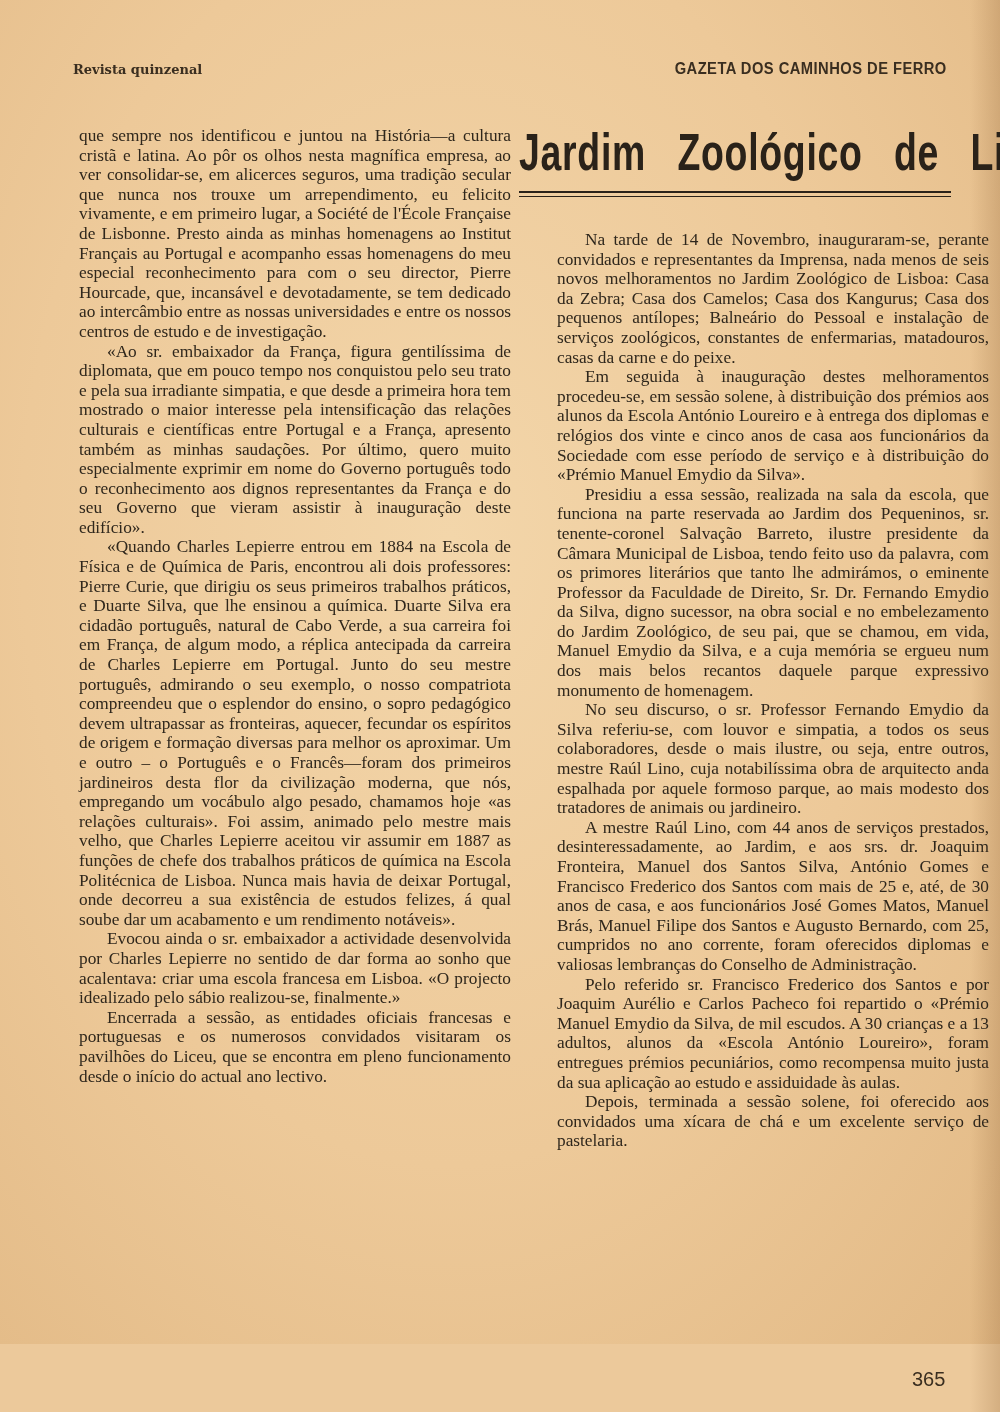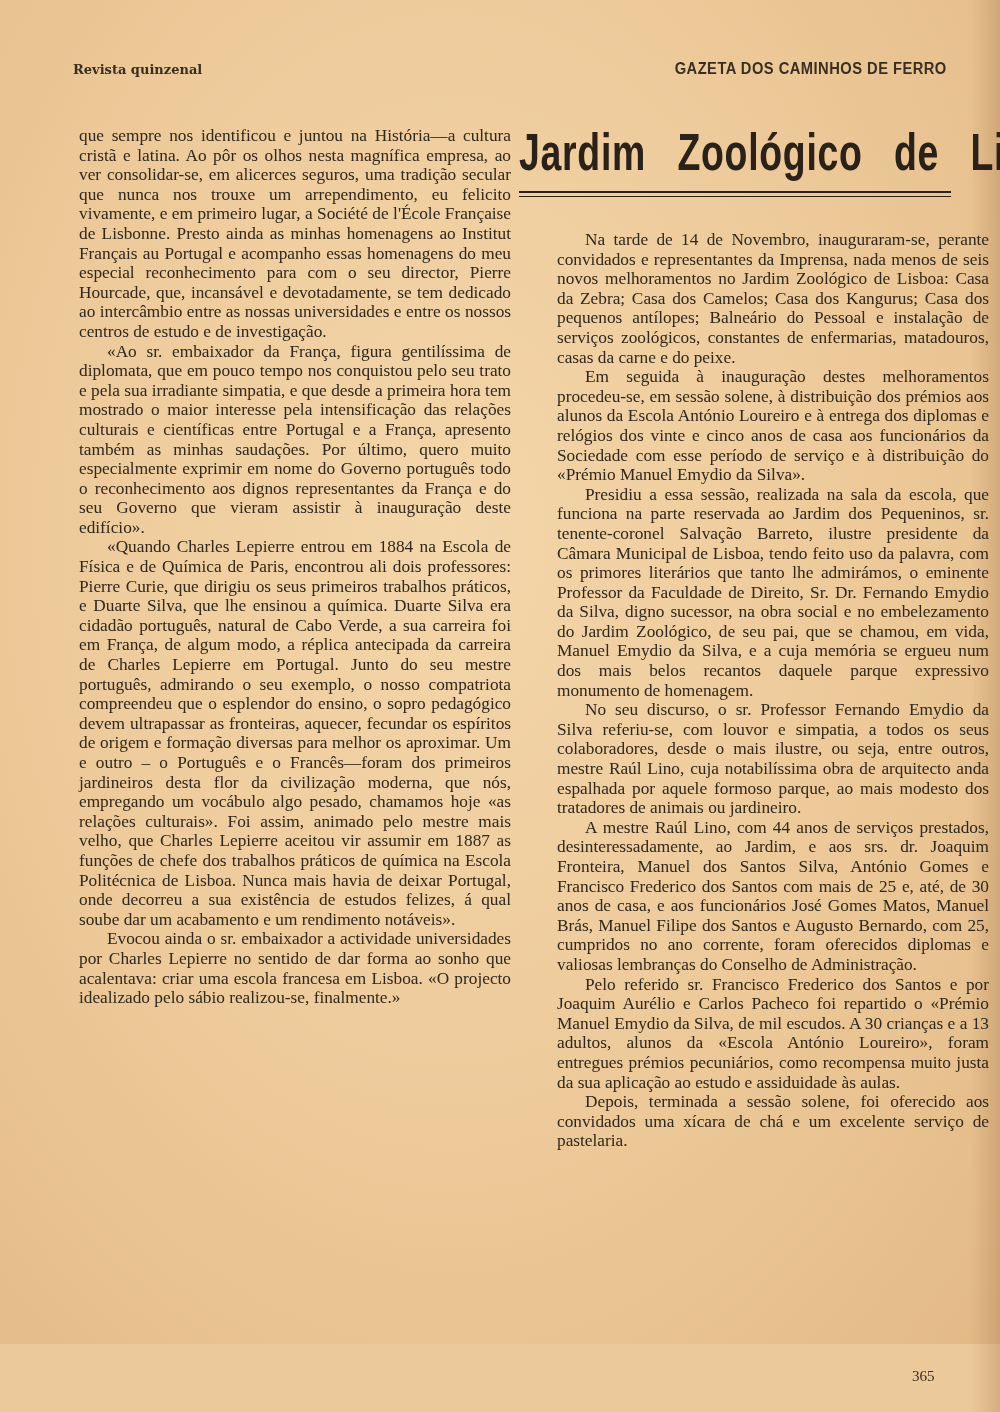--- a/index.html
+++ b/index.html
@@ -43,37 +43,38 @@
     font-size: 52px; line-height: 68px; color: #2a2219;
     white-space: nowrap; transform: scaleX(0.72); transform-origin: left;
     letter-spacing: 1px; word-spacing: 28px;
   }
   .title-rule {
     position: absolute; left: 519px; top: 191px; width: 432px; height: 3px;
     border-top: 2px solid #2a2219; border-bottom: 1px solid #2a2219;
   }
   .page-number {
     position: absolute; left: 912px; top: 1368px;
-    font-family: Liberation Serif, serif; font-size: 15px; color: #3a2e20;
+    font-family: Liberation Sans, sans-serif; font-size: 20px; color: #3a2e20;
   }
 </style>
 </head>
 <body>
 
 <div class="page">
   <div class="edge-right"></div>
 
   <div class="header-left">Revista quinzenal</div>
   <div class="header-right">GAZETA DOS CAMINHOS DE FERRO</div>
 
   <div class="col col-left">
     <p>que sempre nos identificou e juntou na História—a cultura cristã e latina. Ao pôr os olhos nesta magnífica empresa, ao ver consolidar-se, em alicerces seguros, uma tradição secular que nunca nos trouxe um arrependimento, eu felicito vivamente, e em primeiro lugar, a Société de l'École Française de Lisbonne. Presto ainda as minhas homenagens ao Institut Français au Portugal e acompanho essas homenagens do meu especial reconhecimento para com o seu director, Pierre Hourcade, que, incansável e devotadamente, se tem dedicado ao intercâmbio entre as nossas universidades e entre os nossos centros de estudo e de investigação.</p>
     <p class="ind">«Ao sr. embaixador da França, figura gentilíssima de diplomata, que em pouco tempo nos conquistou pelo seu trato e pela sua irradiante simpatia, e que desde a primeira hora tem mostrado o maior interesse pela intensificação das relações culturais e científicas entre Portugal e a França, apresento também as minhas saudações. Por último, quero muito especialmente exprimir em nome do Governo português todo o reconhecimento aos dignos representantes da França e do seu Governo que vieram assistir à inauguração deste edifício».</p>
     <p class="ind">«Quando Charles Lepierre entrou em 1884 na Escola de Física e de Química de Paris, encontrou ali dois professores: Pierre Curie, que dirigiu os seus primeiros trabalhos práticos, e Duarte Silva, que lhe ensinou a química. Duarte Silva era cidadão português, natural de Cabo Verde, a sua carreira foi em França, de algum modo, a réplica antecipada da carreira de Charles Lepierre em Portugal. Junto do seu mestre português, admirando o seu exemplo, o nosso compatriota compreendeu que o esplendor do ensino, o sopro pedagógico devem ultrapassar as fronteiras, aquecer, fecundar os espíritos de origem e formação diversas para melhor os aproximar. Um e outro – o Português e o Francês—foram dos primeiros jardineiros desta flor da civilização moderna, que nós, empregando um vocábulo algo pesado, chamamos hoje «as relações culturais». Foi assim, animado pelo mestre mais velho, que Charles Lepierre aceitou vir assumir em 1887 as funções de chefe dos trabalhos práticos de química na Escola Politécnica de Lisboa. Nunca mais havia de deixar Portugal, onde decorreu a sua existência de estudos felizes, á qual soube dar um acabamento e um rendimento notáveis».</p>
-    <p class="ind">Evocou ainda o sr. embaixador a actividade universidades por Charles Lepierre no sentido de dar forma ao sonho que acalentava: criar uma escola francesa em Lisboa. «O projecto idealizado pelo sábio realizou-se, finalmente.»</p>
+    <p class="ind">Evocou ainda o sr. embaixador a actividade desenvolvida por Charles Lepierre no sentido de dar forma ao sonho que acalentava: criar uma escola francesa em Lisboa. «O projecto idealizado pelo sábio realizou-se, finalmente.»</p>
+    <p class="ind">Encerrada a sessão, as entidades oficiais francesas e portuguesas e os numerosos convidados visitaram os pavilhões do Liceu, que se encontra em pleno funcionamento desde o início do actual ano lectivo.</p>
   </div>
 
   <div class="title">Jardim Zoológico de Lisboa</div>
   <div class="title-rule"></div>
 
   <div class="col col-right">
     <p class="ind">Na tarde de 14 de Novembro, inauguraram-se, perante convidados e representantes da Imprensa, nada menos de seis novos melhoramentos no Jardim Zoológico de Lisboa: Casa da Zebra; Casa dos Camelos; Casa dos Kangurus; Casa dos pequenos antílopes; Balneário do Pessoal e instalação de serviços zoológicos, constantes de enfermarias, matadouros, casas da carne e do peixe.</p>
     <p class="ind">Em seguida à inauguração destes melhoramentos procedeu-se, em sessão solene, à distribuição dos prémios aos alunos da Escola António Loureiro e à entrega dos diplomas e relógios dos vinte e cinco anos de casa aos funcionários da Sociedade com esse período de serviço e à distribuição do «Prémio Manuel Emydio da Silva».</p>
     <p class="ind">Presidiu a essa sessão, realizada na sala da escola, que funciona na parte reservada ao Jardim dos Pequeninos, sr. tenente-coronel Salvação Barreto, ilustre presidente da Câmara Municipal de Lisboa, tendo feito uso da palavra, com os primores literários que tanto lhe admirámos, o eminente Professor da Faculdade de Direito, Sr. Dr. Fernando Emydio da Silva, digno sucessor, na obra social e no embelezamento do Jardim Zoológico, de seu pai, que se chamou, em vida, Manuel Emydio da Silva, e a cuja memória se ergueu num dos mais belos recantos daquele parque expressivo monumento de homenagem.</p>
     <p class="ind">No seu discurso, o sr. Professor Fernando Emydio da Silva referiu-se, com louvor e simpatia, a todos os seus colaboradores, desde o mais ilustre, ou seja, entre outros, mestre Raúl Lino, cuja notabilíssima obra de arquitecto anda espalhada por aquele formoso parque, ao mais modesto dos tratadores de animais ou jardineiro.</p>

